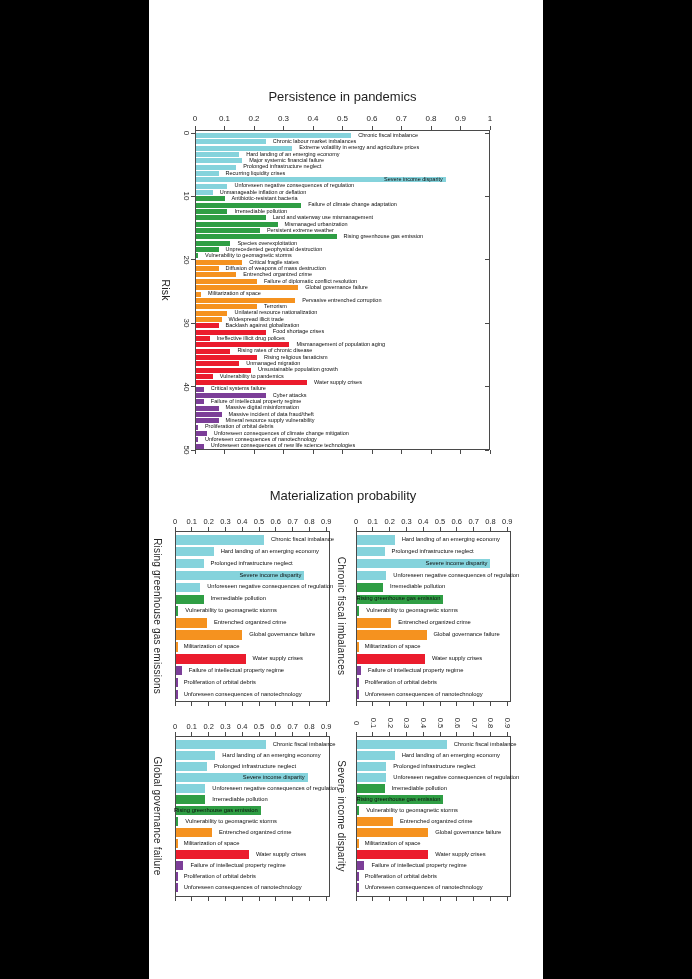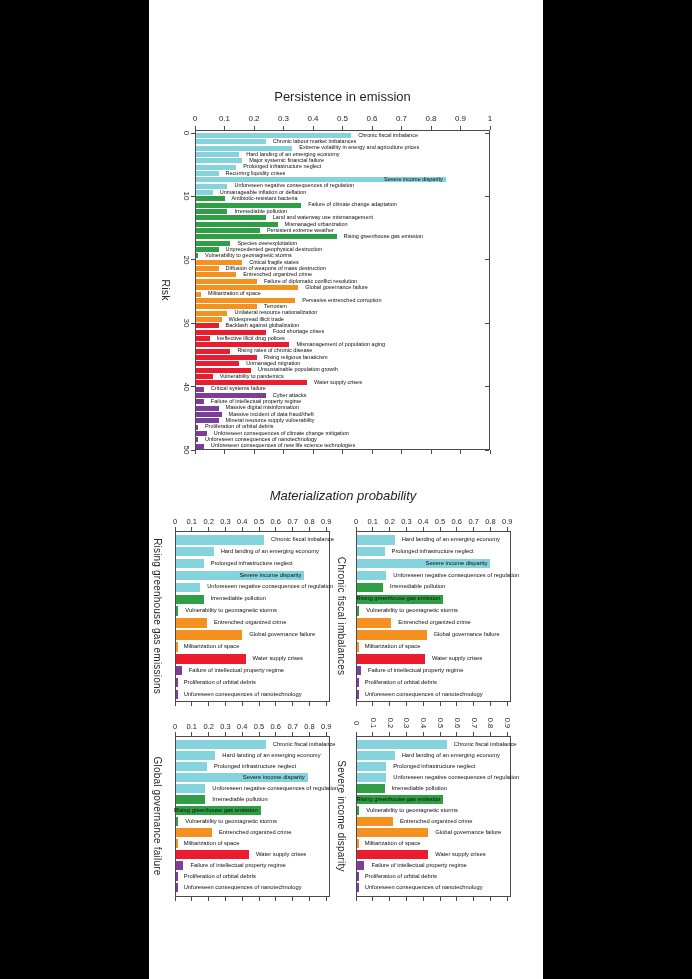--- a/index.html
+++ b/index.html
@@ -14,25 +14,25 @@
   .tlabel{position:absolute;color:#262626;white-space:nowrap;transform:translate(-50%,-50%);}
   .ylab{position:absolute;font-size:10px;color:#262626;white-space:nowrap;
         transform:translate(-50%,-50%) rotate(90deg);letter-spacing:0.2px;}
 </style>
 </head>
 <body>
 
 <div class="page">
   <div class="canvas">
 
-    <div class="title" style="left:46px;top:89px;width:295px;">Persistence in emission</div>
+    <div class="title" style="left:46px;top:89px;width:295px;">Persistence in pandemics</div>
 
     <span class="ylab" style="left:17px;top:290px;font-size:10.5px;">Risk</span>
 
-    <div class="title" style="left:26px;top:488px;width:336px;font-style:italic;">Materialization probability</div>
+    <div class="title" style="left:26px;top:488px;width:336px;">Materialization probability</div>
 
     <span class="ylab" style="left:8px;top:616px;">Rising greenhouse gas emissions</span>
     <span class="ylab" style="left:192px;top:616px;">Chronic fiscal imbalances</span>
     <span class="ylab" style="left:8px;top:816px;">Global governance failure</span>
     <span class="ylab" style="left:192px;top:816px;">Severe income disparity</span>
 
     <div id="charts-root">
         <div class="">
           <div class="plot" style="left: 46px; top: 130px; width: 295px; height: 320px;"></div>
           <div class="tick" style="left: 45.5px; top: 126px; width: 1px; height: 4px;"></div>

